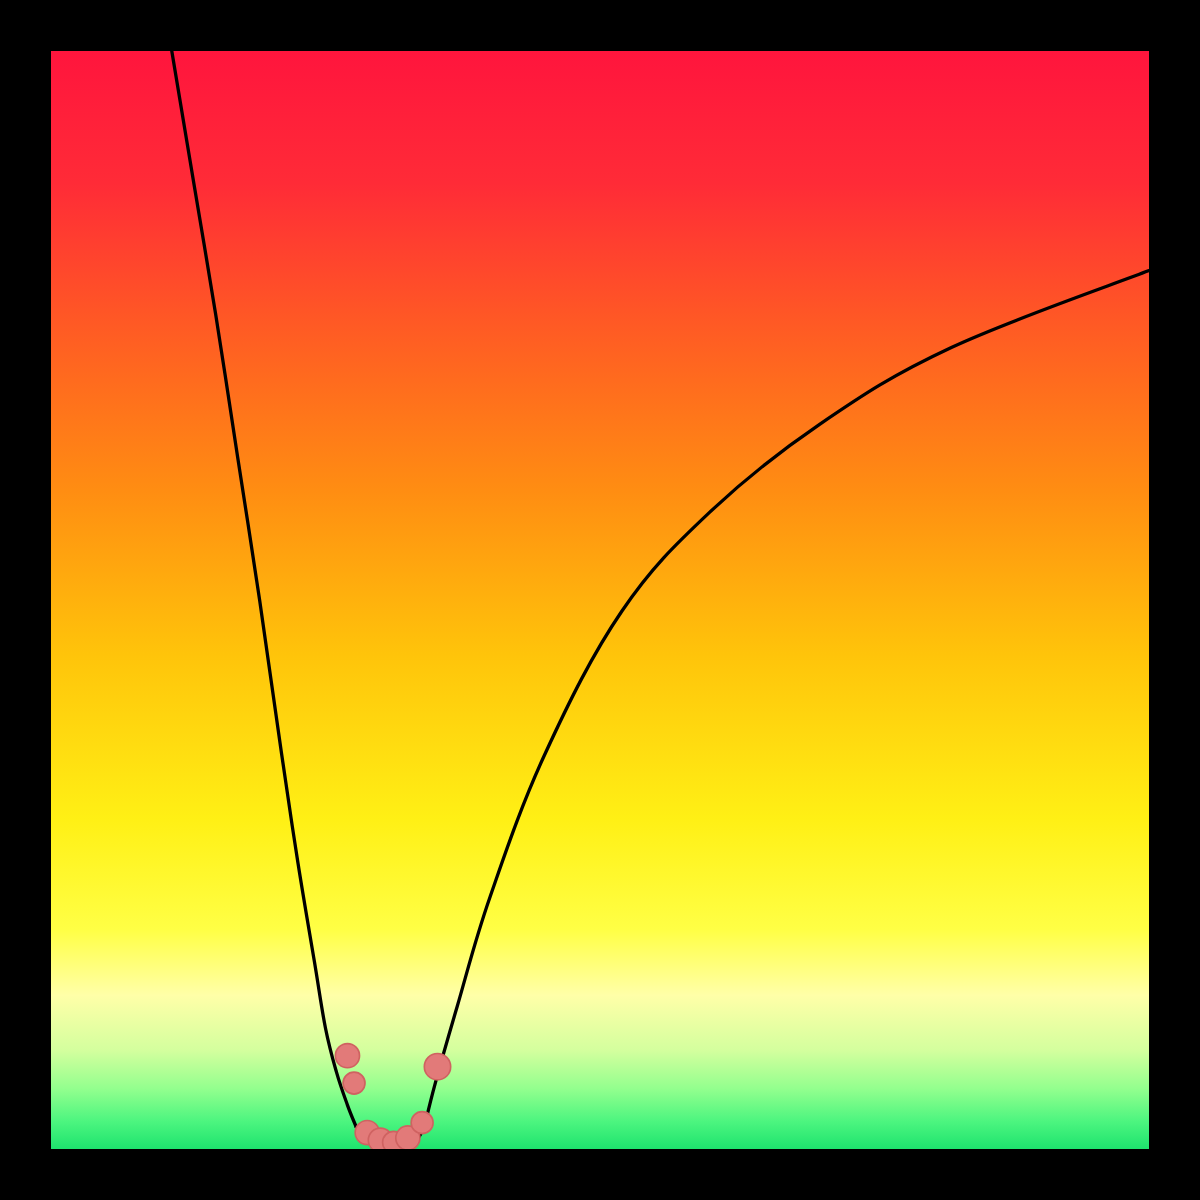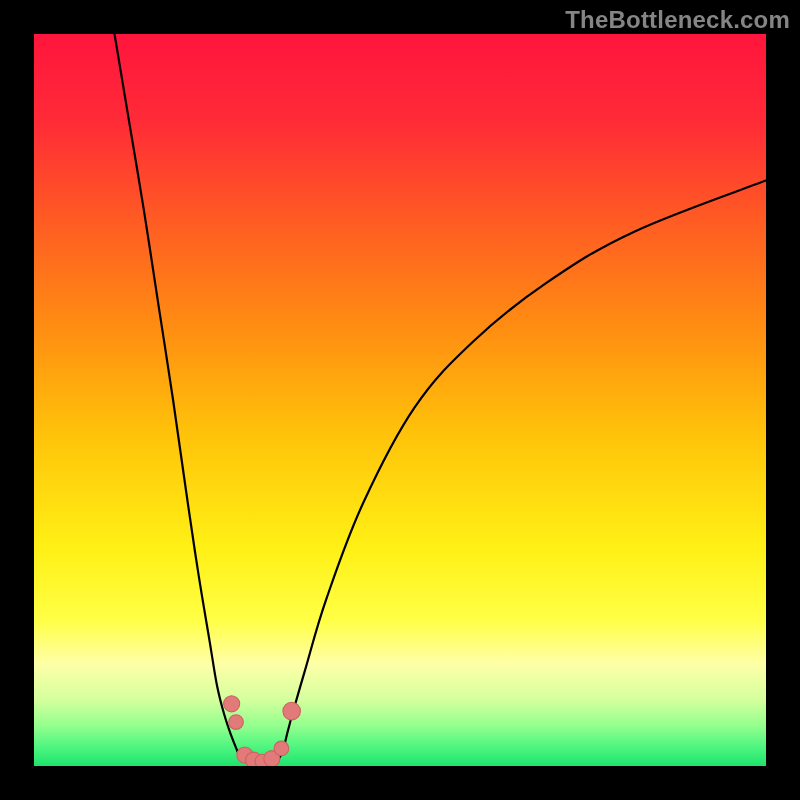--- a/index.html
+++ b/index.html
@@ -79,14 +79,13 @@
           <circle cx="28.80" cy="98.50" r="1.10" fill="#e27a79" stroke="#cf6261" stroke-width="0.15"></circle>
           <circle cx="30.00" cy="99.20" r="1.10" fill="#e27a79" stroke="#cf6261" stroke-width="0.15"></circle>
           <circle cx="31.20" cy="99.40" r="1.00" fill="#e27a79" stroke="#cf6261" stroke-width="0.15"></circle>
           <circle cx="32.50" cy="99.00" r="1.10" fill="#e27a79" stroke="#cf6261" stroke-width="0.15"></circle>
           <circle cx="33.80" cy="97.60" r="1.00" fill="#e27a79" stroke="#cf6261" stroke-width="0.15"></circle>
           <circle cx="35.20" cy="92.50" r="1.20" fill="#e27a79" stroke="#cf6261" stroke-width="0.15"></circle>
         </g>
     </svg>
   </div>
 
-  <div class="watermark">TheBottleneck.com</div>
 </div>
 
 </body></html>

